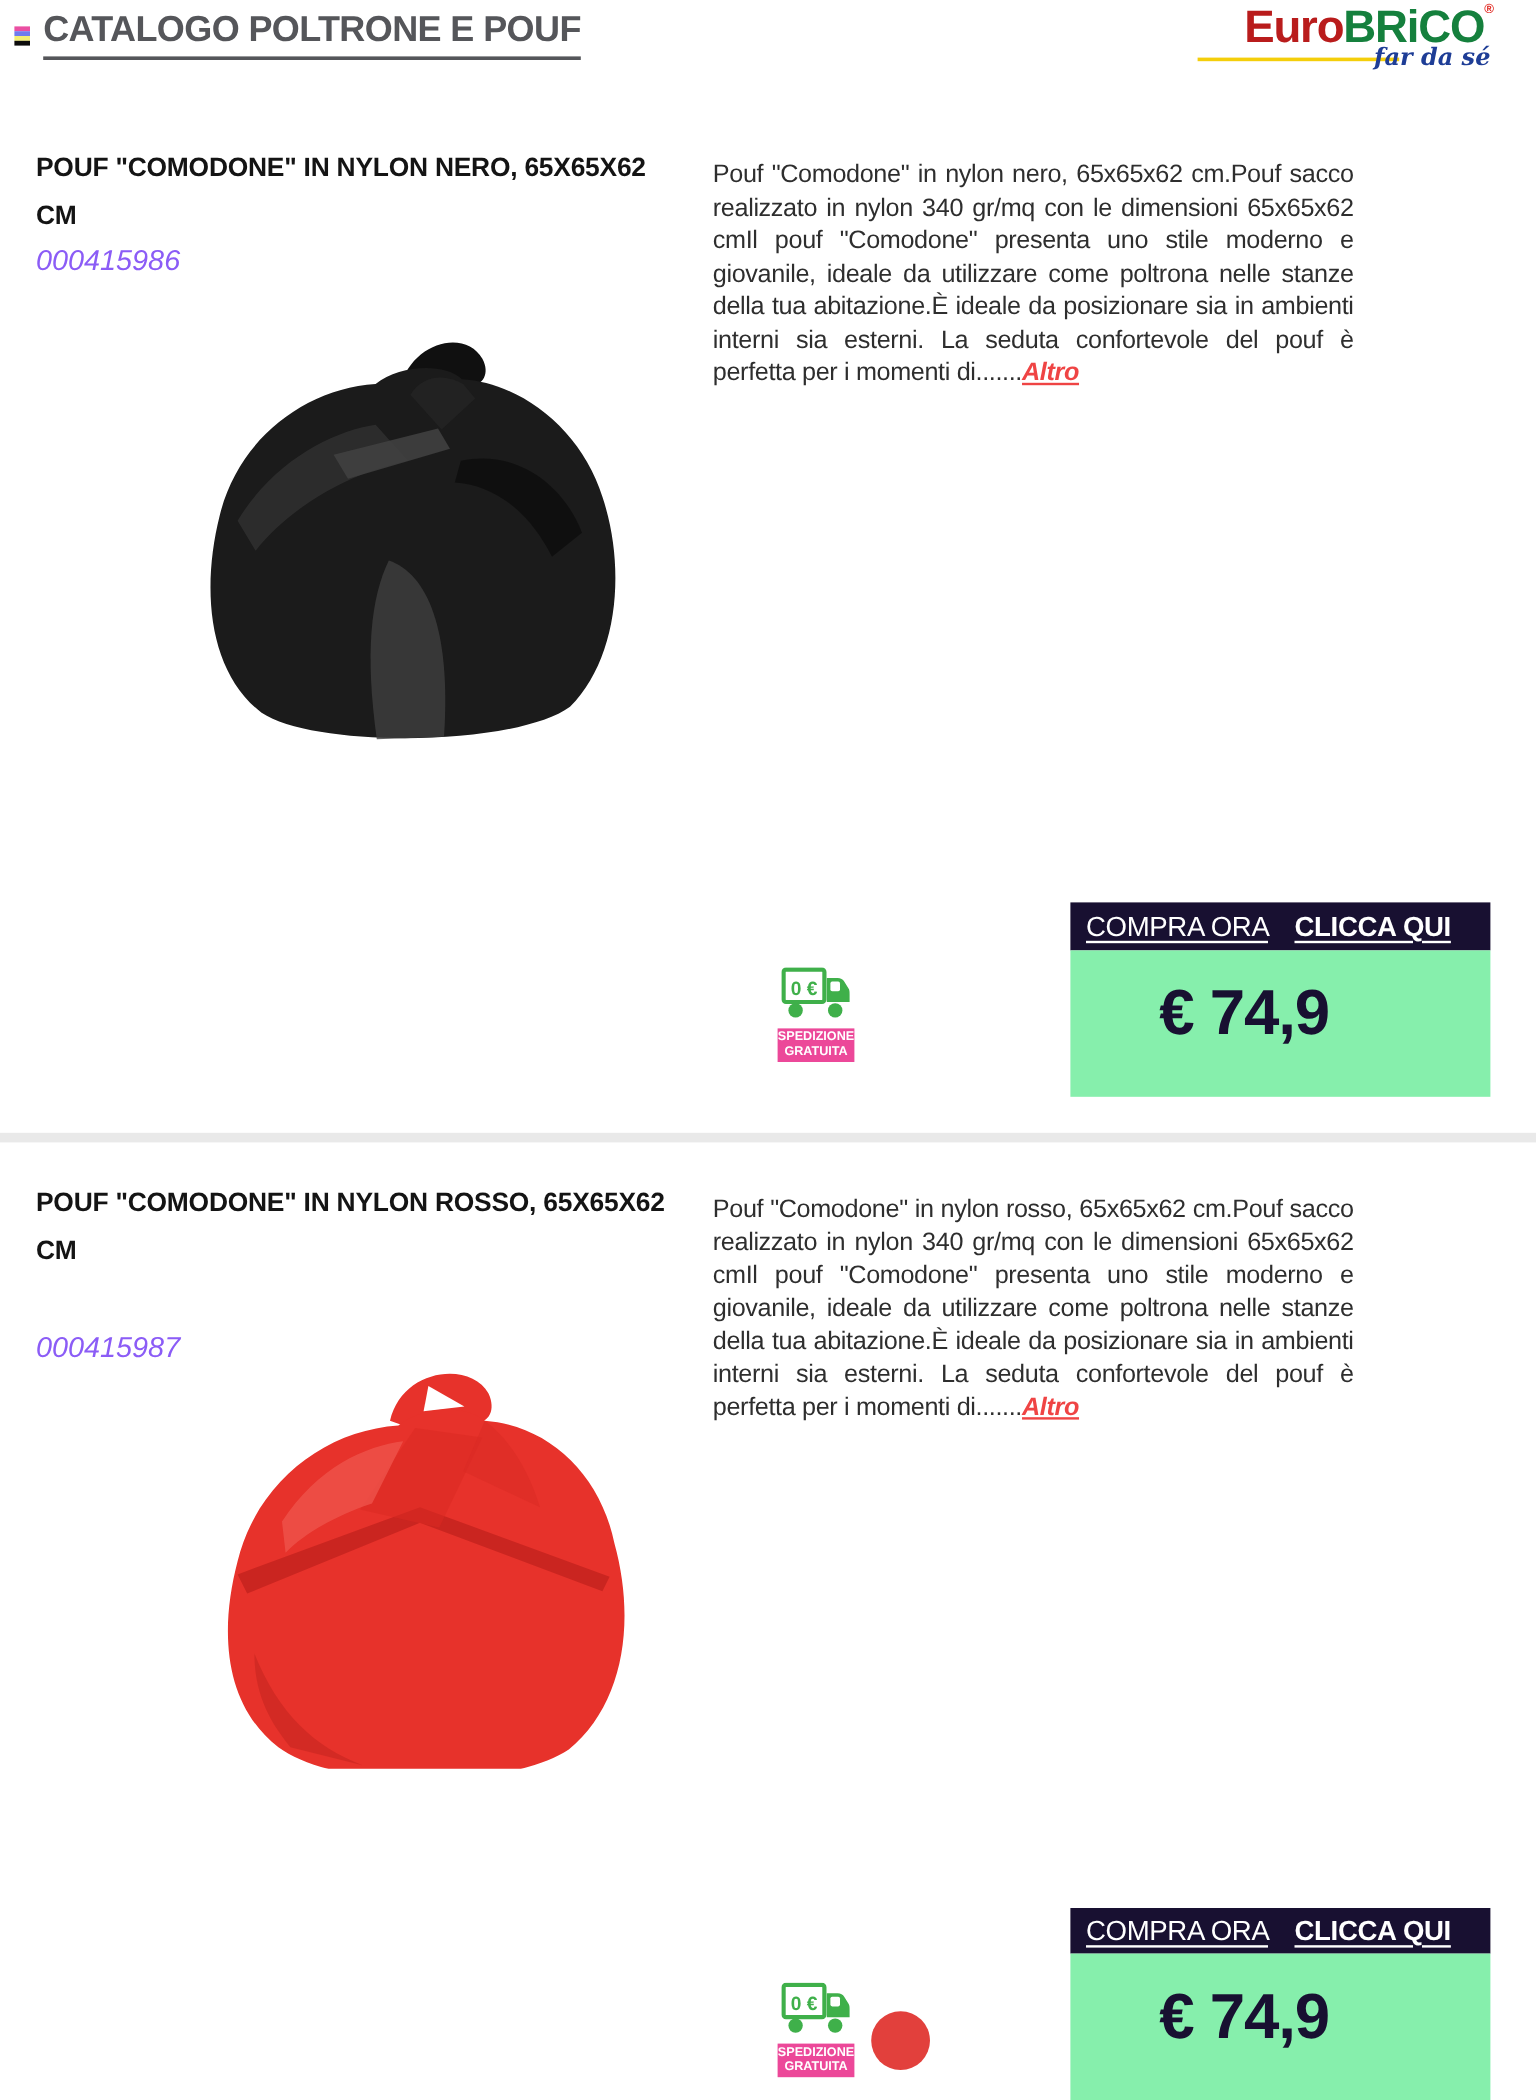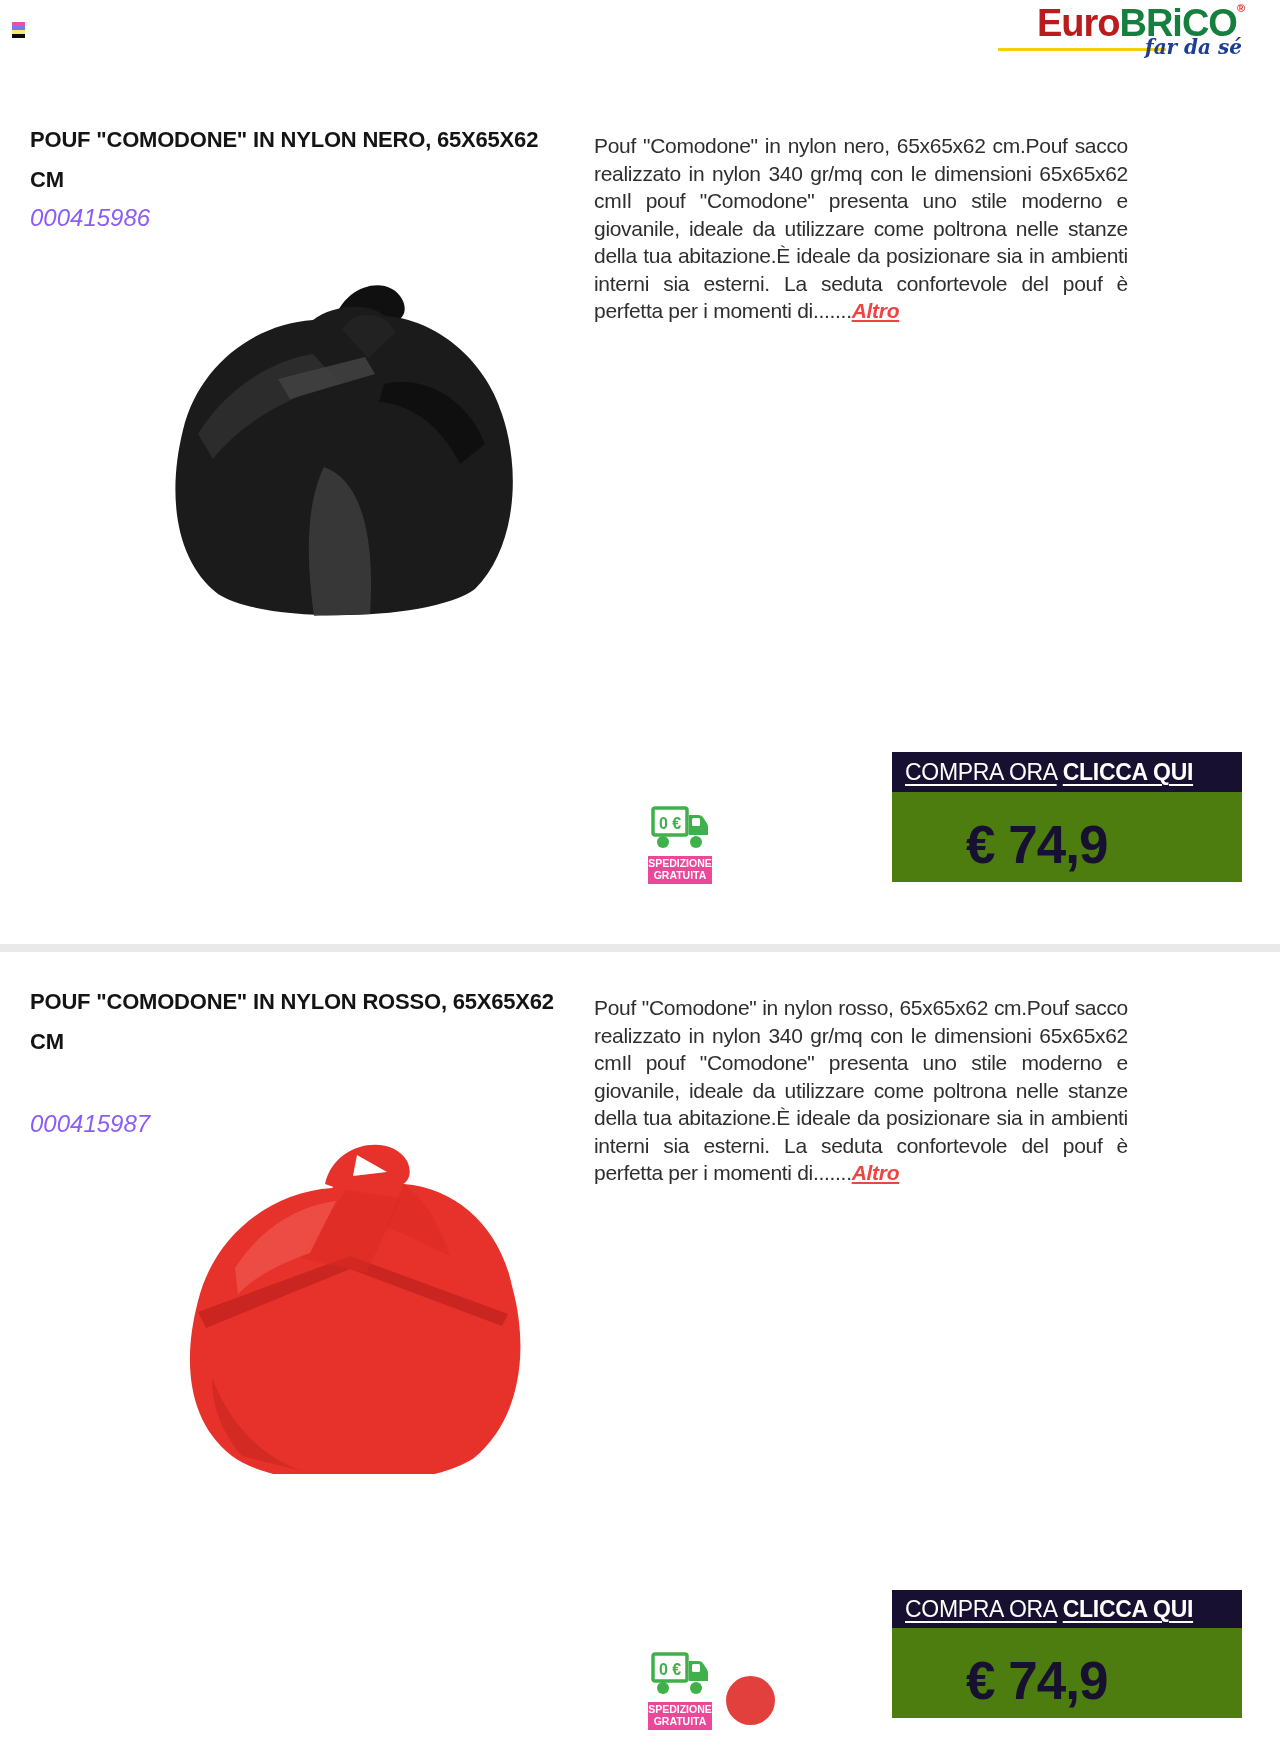--- a/index.html
+++ b/index.html
@@ -32,22 +32,22 @@
   .prod-desc{position:absolute;left:594px;width:534px;font-size:21px;line-height:27.5px;
         color:#2e2e2e;text-align:justify;letter-spacing:-.3px;}
   .altro{font-weight:bold;text-decoration:underline;color:#ef4444;cursor:pointer;font-style:italic;}
 
   .prod-image{position:absolute;}
 
   .price-block{position:absolute;left:892px;width:350px;}
   .buy-bar{background:#181031;height:40px;line-height:41px;padding-left:13px;color:#fff;
         font-size:23px;letter-spacing:-.3px;white-space:nowrap;cursor:pointer;}
   .buy-compra{font-weight:400;text-decoration:underline;text-underline-offset:4px;}
-  .buy-clicca{font-weight:bold;text-decoration:underline;text-underline-offset:4px;margin-left:0;}
-  .price-box{background:#4d7c0f;height:90px;}
+  .buy-clicca{font-weight:bold;text-decoration:underline;text-underline-offset:4px;margin-left:16px;}
+  .price-box{background:#86efac;height:122px;}
   .price-value{font-size:53px;font-weight:bold;color:#181031;letter-spacing:-1px;
         padding:22px 0 0 74px;}
 
   .ship-badge{position:absolute;width:64px;text-align:center;}
   .ship-label{background:#ec4899;color:#fff;font-size:10.5px;font-weight:bold;
         line-height:11.5px;padding:2px 0 3px 0;margin-top:2px;}
 
   .red-dot{position:absolute;left:726px;top:1676px;width:49px;height:49px;border-radius:50%;
         background:#e2403c;}
 
@@ -57,20 +57,21 @@
 <body>
 
 <div class="page">
 
   <div class="color-mark">
     <div class="stripe-m"></div>
       <div class="stripe-b"></div>
       <div class="stripe-y"></div>
       <div class="stripe-k"></div>
   </div>
+  <div class="header-title">CATALOGO POLTRONE E POUF</div>
 
   <div class="logo">
     <div class="logo-text">
       <span class="logo-euro">Euro</span><span class="logo-brico">BRiCO</span><sup class="logo-reg">®</sup>
     </div>
     <div class="logo-rule"></div>
     <div class="logo-tagline">far da sé</div>
   </div>
 
   <div class="prod-title" style="top:120px">POUF "COMODONE" IN NYLON NERO, 65X65X62 CM</div>

